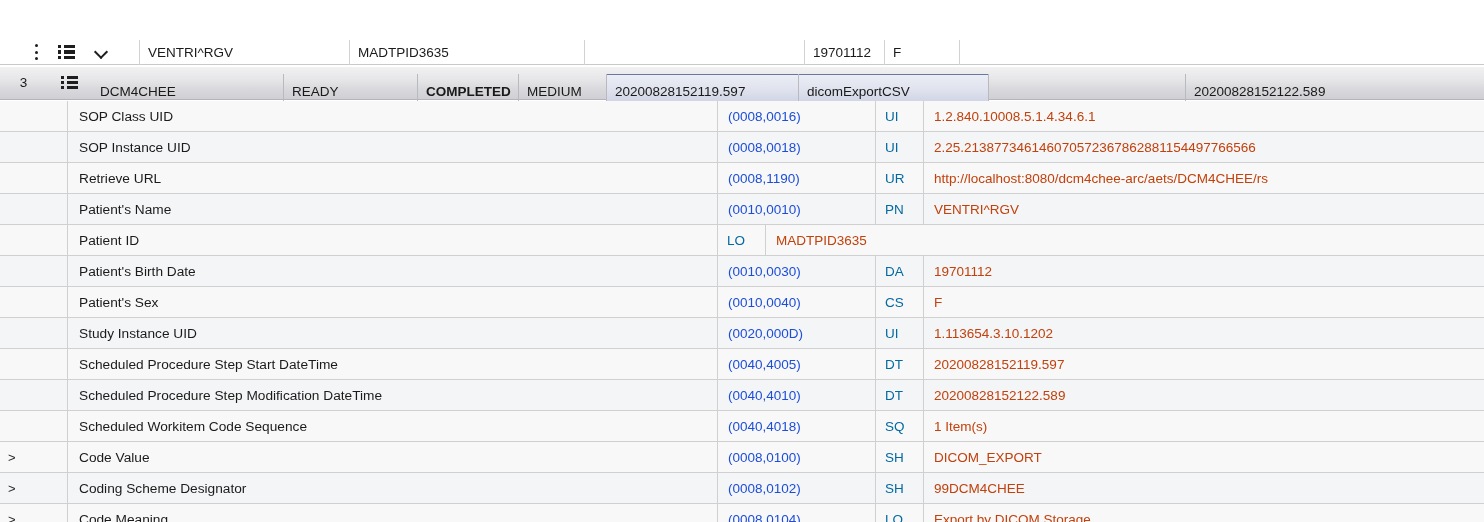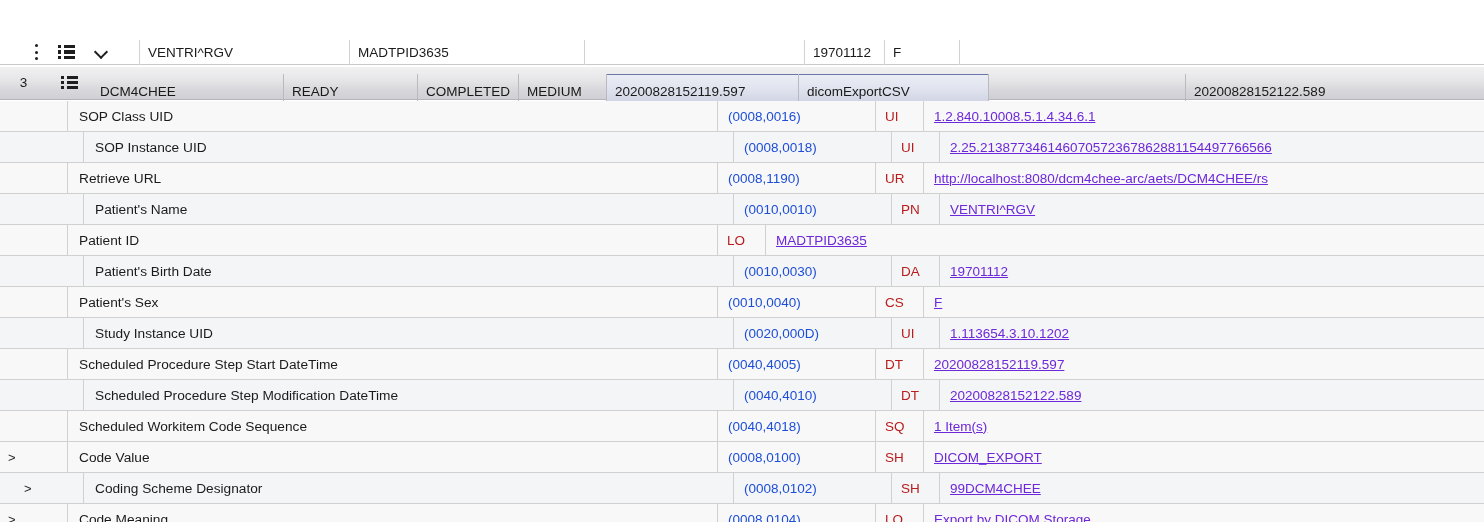--- a/index.html
+++ b/index.html
@@ -130,21 +130,21 @@
   }
   .attr-row {
     display: flex;
     height: 31px;
     align-items: stretch;
     border-bottom: 1px solid #d0d0d0;
     position: relative;
     z-index: 2;
   }
   .attr-row.odd  { background: #f8f8f8; }
-  .attr-row.even { background: #f4f5f7; padding-left: 16px; }
+  .attr-row.even { background: #f4f5f7; }
   .attr-row.sqitem { background: #f4f5f7; }
 
   .c-indent {
     width: 10px;
     border-right: none;
     display: flex; align-items: center;
     padding-left: 8px;
     font-size: 13px; color: #2a2a2a;
   }
   .c-level {
@@ -165,29 +165,29 @@
     width: 158px;
     display: flex; align-items: center;
     padding-left: 10px;
     font-size: 13.5px; color: #1d4ed8;
     border-right: 1px solid #d0d0d0;
   }
   .c-vr {
     width: 48px;
     display: flex; align-items: center;
     padding-left: 9px;
-    font-size: 13.5px; color: #b91c1c;
+    font-size: 13.5px; color: #0369a1;
     border-right: 1px solid #d0d0d0;
   }
   .c-val {
     flex: 1;
     display: flex; align-items: center;
     padding-left: 10px;
-    font-size: 13.5px; color: #6d28d9;
-    overflow: hidden; white-space: nowrap; text-decoration: underline;
+    font-size: 13.5px; color: #c2410c;
+    overflow: hidden; white-space: nowrap;
   }
   .attr-row.sqitem .c-tag,
   .attr-row.sqitem .c-vr { border-right: none; }
 
   
   .watermark {
     position: absolute;
     right: 18px;
     bottom: 82px;
     width: 92px; height: 92px;
@@ -260,21 +260,21 @@
           </span>
         <span class="lrow">
             <b></b>
             <s></s>
           </span>
       </span>
     </div>
     <div id="task-cells" style="display:flex;height:17px;flex:1;text-align:center;">
         <div class="task-cell" style="width: 192px;">DCM4CHEE</div>
         <div class="task-cell" style="width: 134px;">READY</div>
-        <div class="task-cell" style="width: 101px;">COMPLETED</div>
+        <div class="task-cell" style="width: 101px; font-weight: bold;">COMPLETED</div>
         <div class="task-cell" style="width: 88px;">MEDIUM</div>
         <div class="task-cell selectedblue" style="width: 192px;">20200828152119.597</div>
         <div class="task-cell selectedblue" style="width: 190px;">dicomExportCSV</div>
         <div class="task-cell" style="width: 197px;"></div>
         <div class="task-cell noborder" style="width: 298px; flex: 1 1 0%;">20200828152122.589</div>
       </div>
   </div>
 
   <div class="attr-table">
     <div class="watermark"></div>

